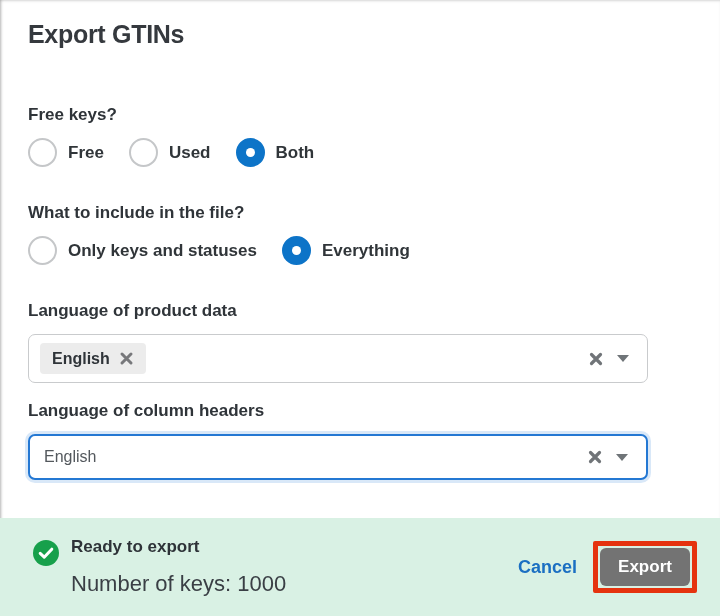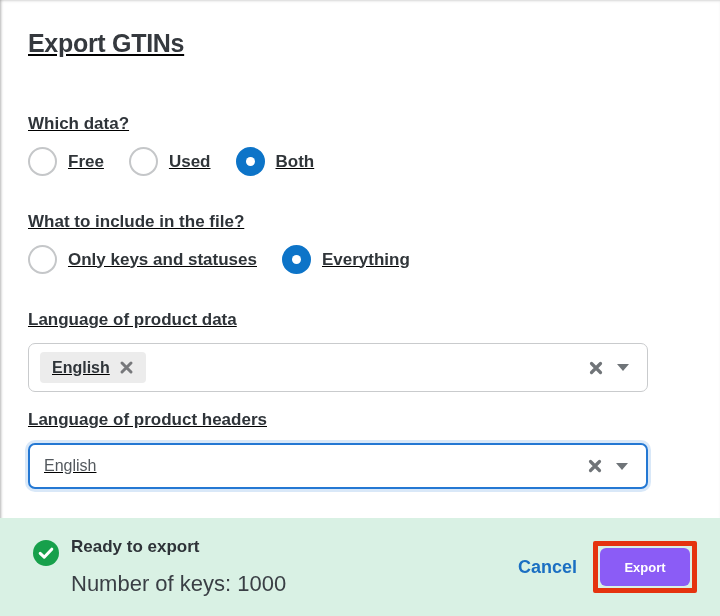--- a/index.html
+++ b/index.html
@@ -5,22 +5,21 @@
   * { box-sizing: border-box; margin: 0; padding: 0; }
   html, body { width: 720px; height: 616px; }
   body {
     font-family: "Liberation Sans", sans-serif;
     background: #ffffff;
     position: relative;
     overflow: hidden;
     box-shadow: inset 2px 0 3px -1px rgba(0,0,0,0.28), inset 0 2px 3px -1px rgba(0,0,0,0.12);
   }
   .dialog-body {
-    padding: 29px 30px 0 28px;
-    text-decoration: underline;
+    padding: 20px 30px 0 28px;
   }
   .dialog-title {
     font-size: 25px;
     font-weight: 700;
     color: #35393e;
     letter-spacing: -0.3px;
     margin-bottom: 56px;
   }
   .section-label {
     font-size: 17px;
@@ -158,41 +157,41 @@
     cursor: pointer;
     margin-right: 16px;
   }
   .export-highlight {
     border: 5px solid #e5330f;
     padding: 2px;
     border-radius: 2px;
   }
   .export-button {
     display: block;
-    background: #8b5cf6;
+    background: #737373;
     color: #ffffff;
     font-family: "Liberation Sans", sans-serif;
-    font-size: 13px;
+    font-size: 17px;
     font-weight: 700;
     border: none;
     border-radius: 6px;
     width: 90px;
     height: 38px;
     cursor: pointer;
   }
 </style>
 </head>
 <body>
 
 <div class="dialog-body">
 
   <h1 class="dialog-title">Export GTINs</h1>
 
   <div class="section">
-    <div class="section-label">Which data?</div>
+    <div class="section-label">Free keys?</div>
     <div class="radio-row">
       <label class="radio-option">
         <span class="radio"></span>
         <span class="radio-label">Free</span>
       </label>
       <label class="radio-option">
         <span class="radio"></span>
         <span class="radio-label">Used</span>
       </label>
       <label class="radio-option">
@@ -232,21 +231,21 @@
           <svg width="16" height="16" viewBox="0 0 16 16">
               <path d="M3.5 3.5 L12.5 12.5 M12.5 3.5 L3.5 12.5" stroke="#707478" stroke-width="3.2" stroke-linecap="round"></path>
             </svg>
         </span>
         <span class="caret"></span>
       </span>
     </div>
   </div>
 
   <div class="select-section">
-    <div class="section-label">Language of product headers</div>
+    <div class="section-label">Language of column headers</div>
     <div class="select-box focused">
       <span class="select-value">English</span>
       <span class="select-controls">
         <span class="x-icon">
           <svg width="16" height="16" viewBox="0 0 16 16">
               <path d="M3.5 3.5 L12.5 12.5 M12.5 3.5 L3.5 12.5" stroke="#707478" stroke-width="3.2" stroke-linecap="round"></path>
             </svg>
         </span>
         <span class="caret"></span>
       </span>

